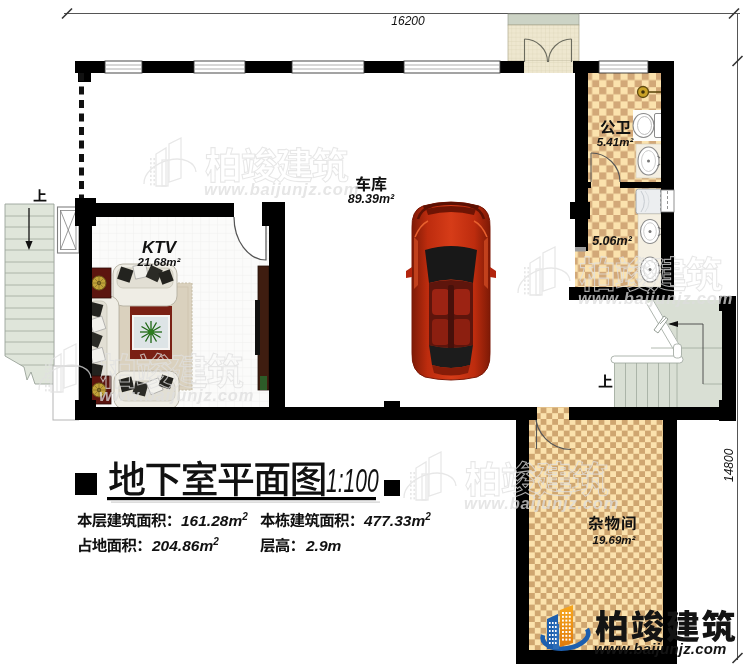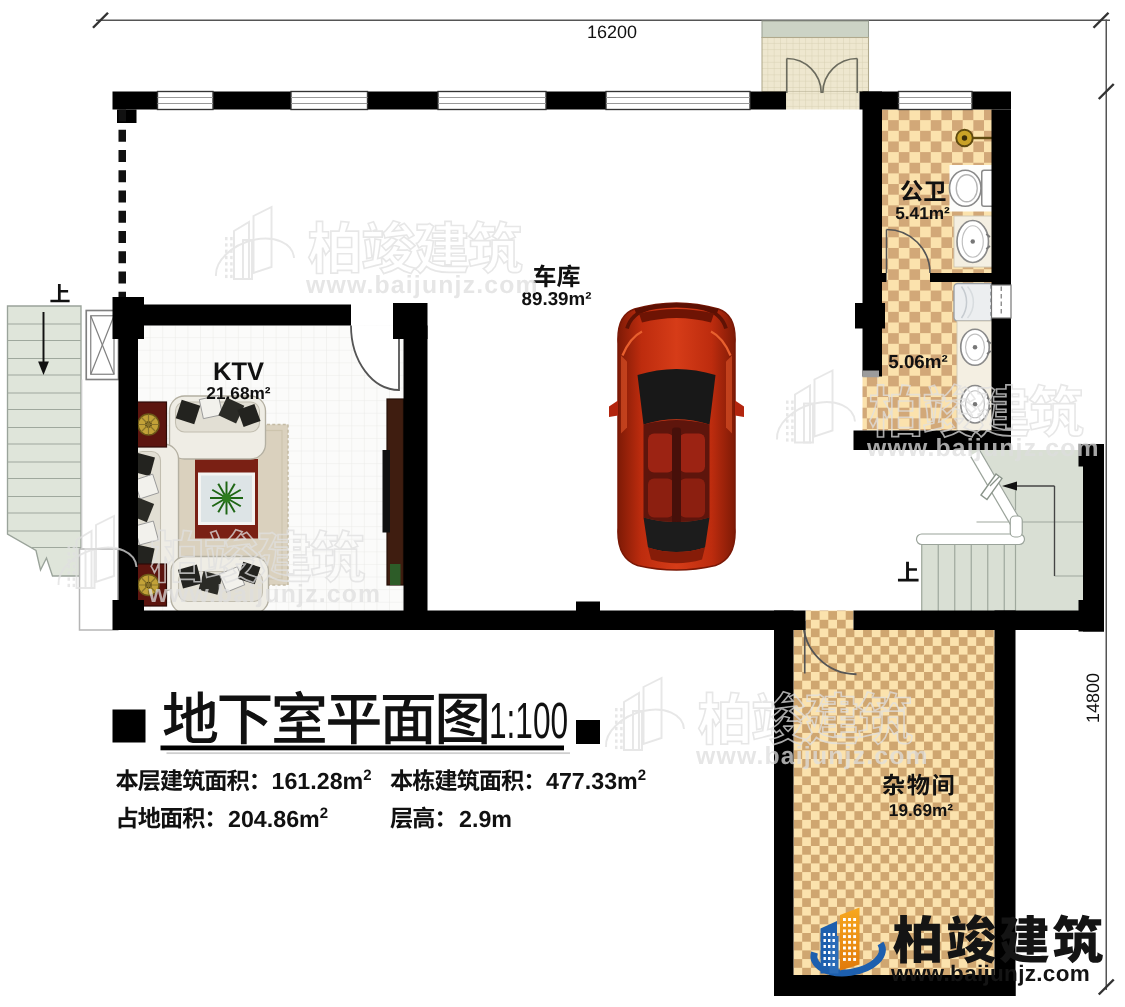--- a/index.html
+++ b/index.html
@@ -1,15 +1,15 @@
 <!DOCTYPE html>
 <html><head><meta charset="utf-8">
 <style>
 html,body{margin:0;padding:0;background:#fff;}
-#plan{position:relative;width:750px;height:671px;overflow:hidden;font-family:"Liberation Sans",sans-serif;}
+#plan{position:relative;width:750px;height:671px;overflow:hidden;font-family:"Liberation Sans",sans-serif;font-style:italic;}
 </style></head>
 <body>
 
 <div id="plan">
 <svg width="750" height="671" viewBox="0 0 750 671" xmlns="http://www.w3.org/2000/svg">
 <defs>
 <path id="G0" d="M421 -753L421 -489L322 -447L366 -341L421 -365L421 -105C421 33 459 70 596 70C627 70 777 70 810 70C927 70 962 23 978 -119C945 -126 899 -145 873 -162C864 -60 854 -37 800 -37C768 -37 635 -37 605 -37C544 -37 535 -46 535 -105L535 -414L618 -450L618 -144L730 -144L730 -499L817 -536C817 -394 815 -320 813 -305C810 -287 803 -283 791 -283C782 -283 760 -283 743 -285C756 -260 765 -214 768 -184C801 -184 843 -185 873 -198C904 -211 921 -236 924 -282C929 -323 931 -443 931 -634L935 -654L852 -684L830 -670L811 -656L730 -621L730 -850L618 -850L618 -573L535 -538L535 -753ZM21 -172L69 -52C161 -94 276 -148 383 -201L356 -307L263 -268L263 -504L365 -504L365 -618L263 -618L263 -836L151 -836L151 -618L34 -618L34 -504L151 -504L151 -222C102 -202 57 -185 21 -172Z"></path>
 <path id="G1" d="M52 -776L52 -655L415 -655L415 87L544 87L544 -391C646 -333 760 -260 818 -207L907 -317C830 -380 674 -467 565 -521L544 -496L544 -655L949 -655L949 -776Z"></path>
 <path id="G2" d="M146 -232L146 -129L437 -129L437 -43L58 -43L58 62L948 62L948 -43L560 -43L560 -129L868 -129L868 -232L560 -232L560 -308L437 -308L437 -232ZM420 -830C429 -812 438 -791 446 -770L60 -770L60 -577L172 -577L172 -497L320 -497C280 -461 244 -433 227 -422C200 -402 179 -390 156 -386C168 -357 185 -304 191 -283C230 -298 285 -302 734 -338C756 -315 775 -293 788 -275L882 -339C845 -385 775 -448 713 -497L832 -497L832 -577L939 -577L939 -770L581 -770C570 -800 553 -835 536 -864ZM596 -464L649 -419L356 -400C397 -430 438 -463 474 -497L648 -497ZM178 -599L178 -661L817 -661L817 -599Z"></path>
 <path id="G3" d="M159 -604C192 -537 223 -449 233 -395L350 -432C338 -488 303 -572 269 -637ZM729 -640C710 -574 674 -486 642 -428L747 -397C781 -449 822 -530 858 -607ZM46 -364L46 -243L437 -243L437 89L562 89L562 -243L957 -243L957 -364L562 -364L562 -669L899 -669L899 -788L99 -788L99 -669L437 -669L437 -364Z"></path>

